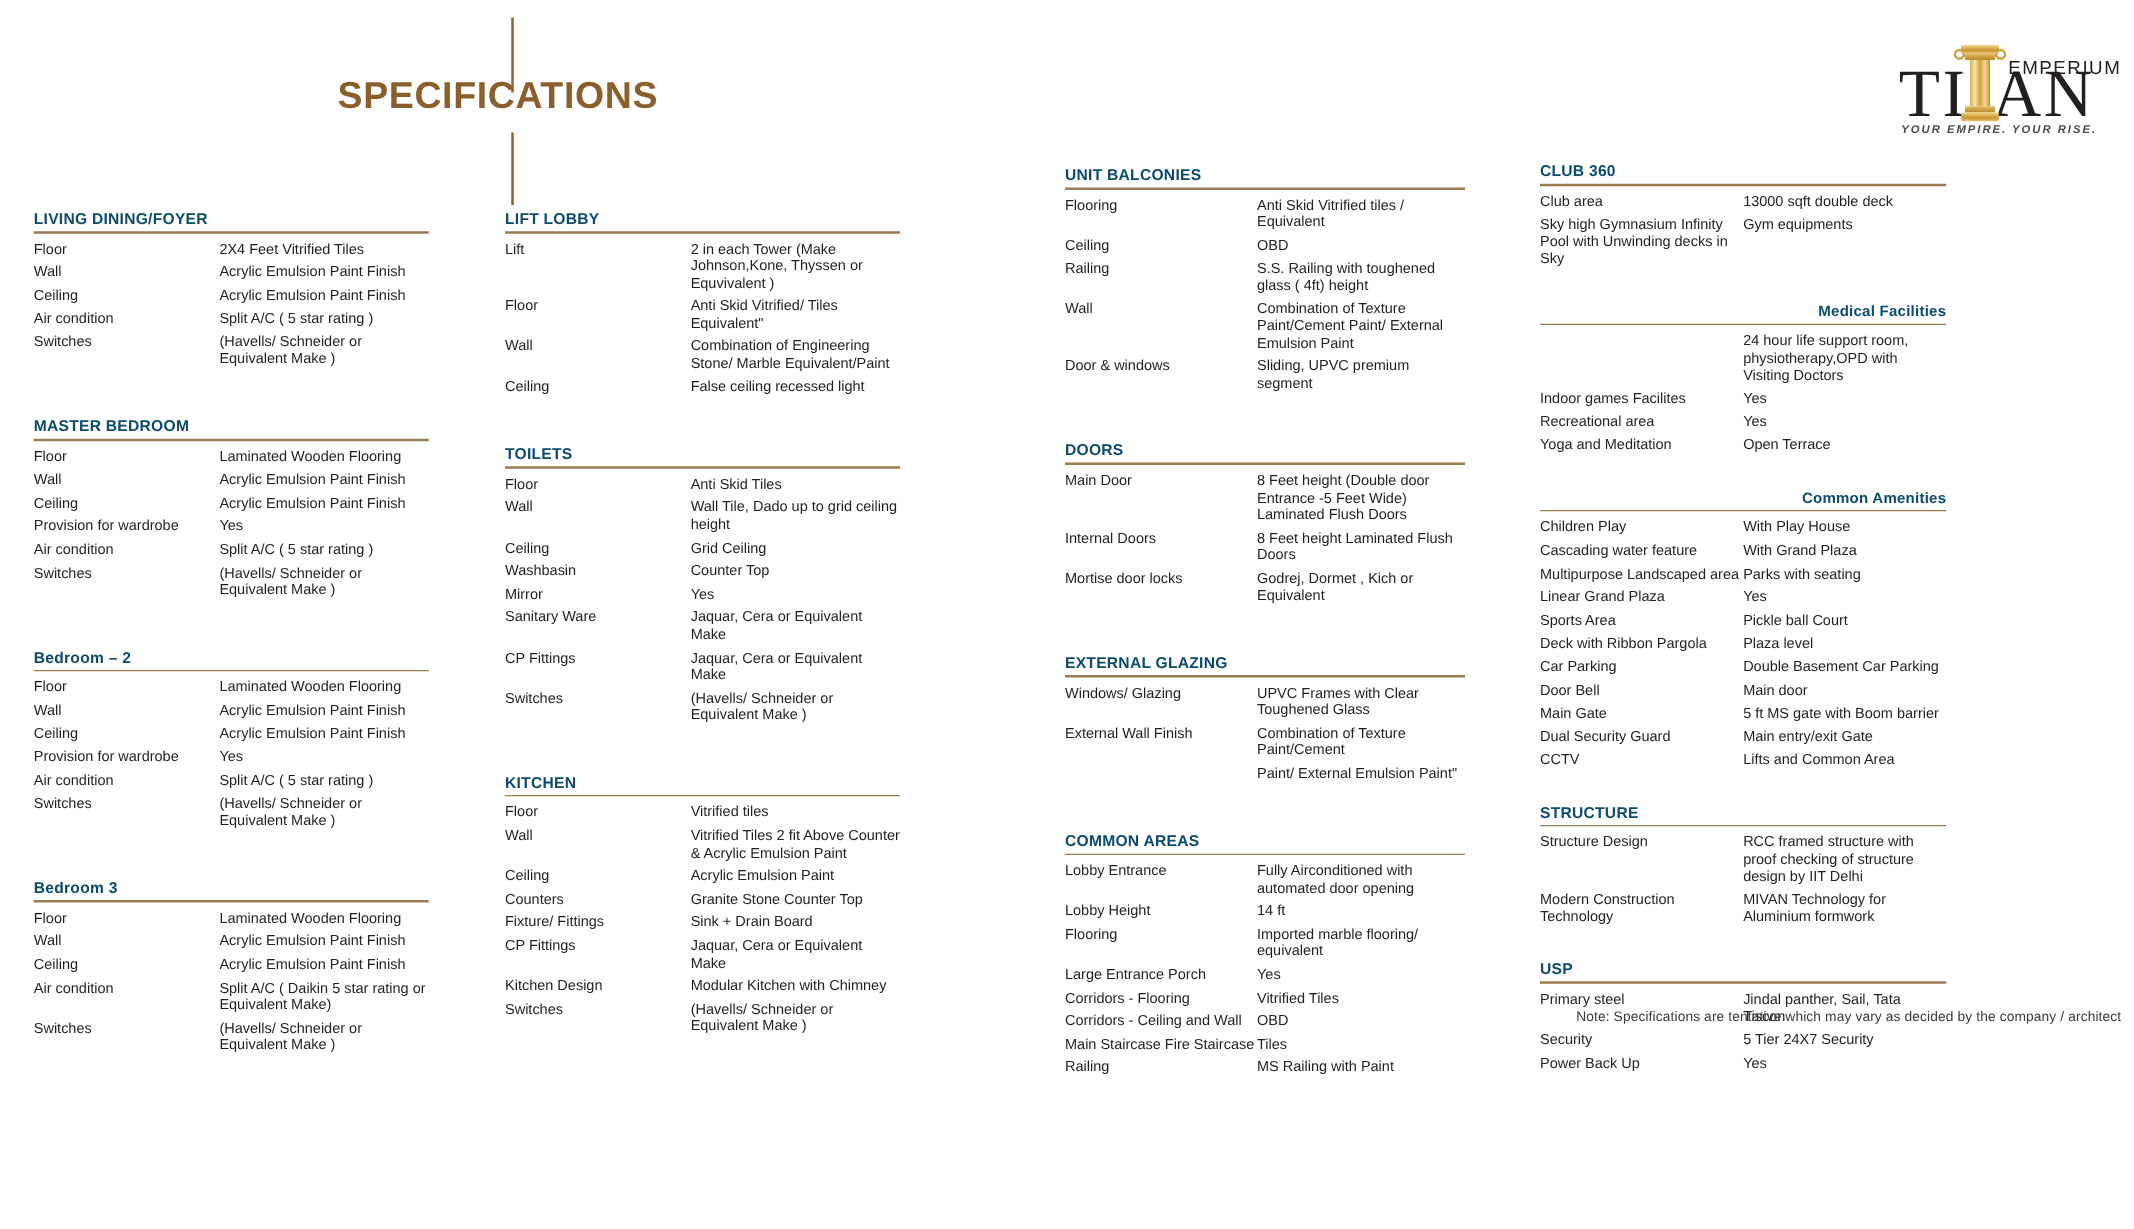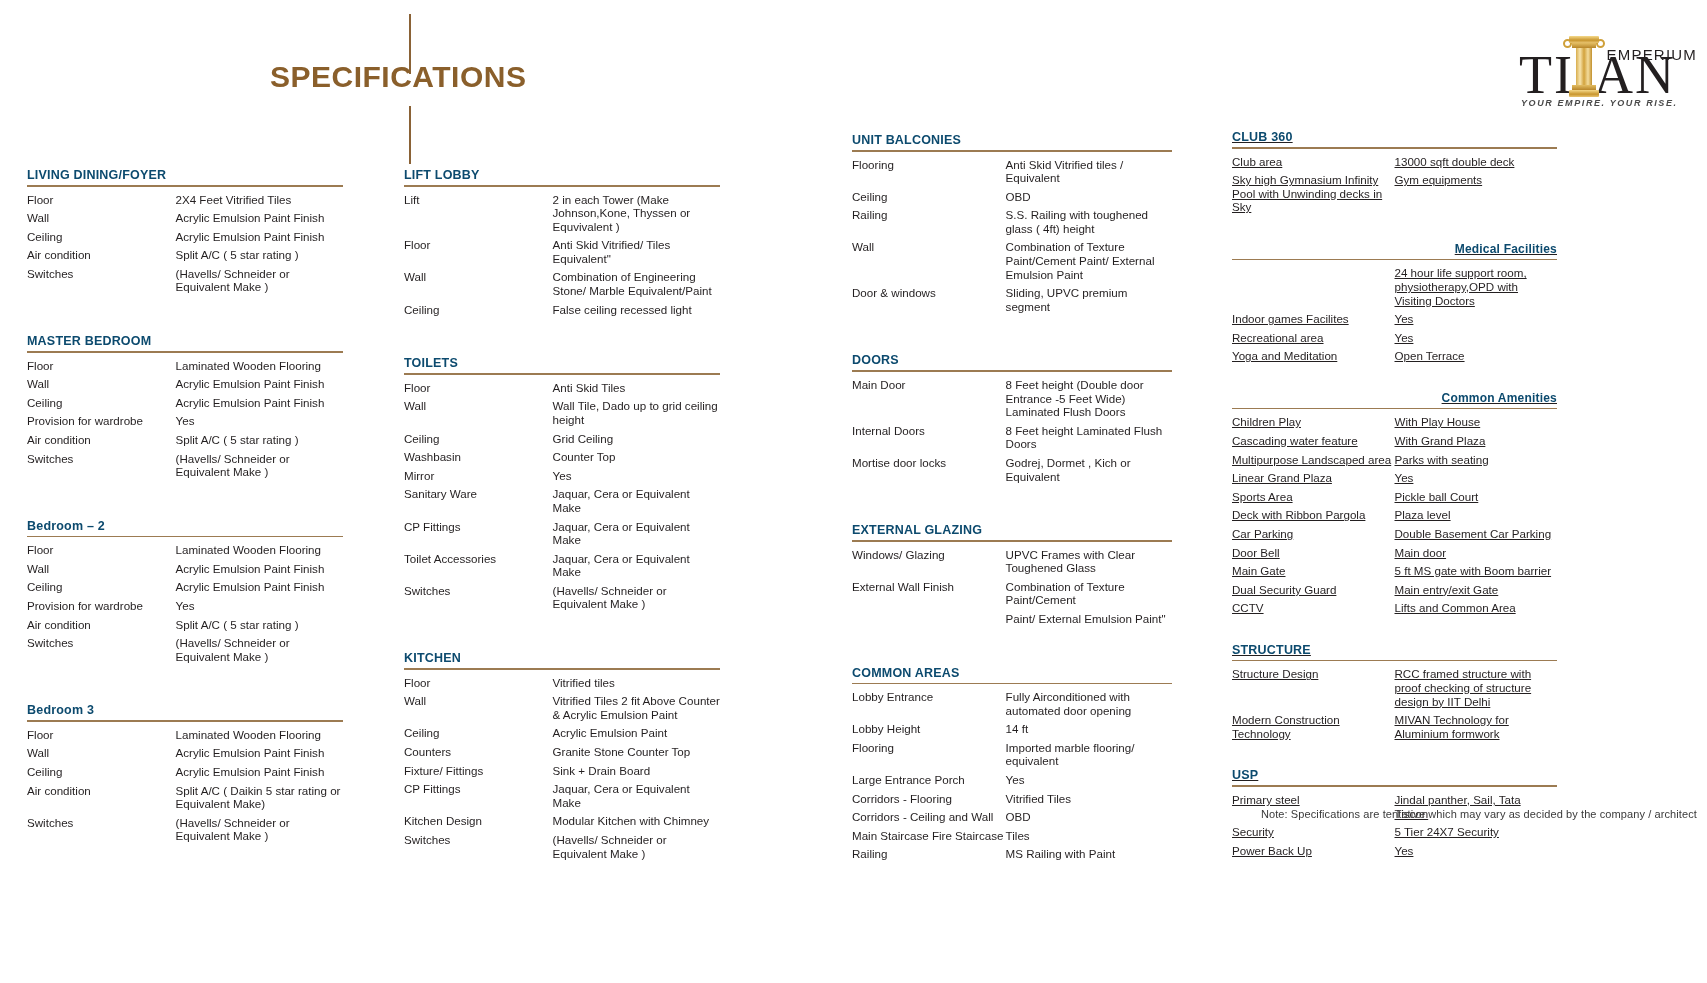--- a/index.html
+++ b/index.html
@@ -372,24 +372,20 @@
             </tr>
             <tr>
               <td class="k">Sanitary Ware</td>
               <td class="v">Jaquar, Cera or Equivalent Make</td>
             </tr>
             <tr>
               <td class="k">CP Fittings</td>
               <td class="v">Jaquar, Cera or Equivalent Make</td>
             </tr>
             <tr>
-              <td class="k">Toilet Accessories</td>
-              <td class="v">Jaquar, Cera or Equivalent Make</td>
-            </tr>
-            <tr>
               <td class="k">Switches</td>
               <td class="v">(Havells/ Schneider or Equivalent Make )</td>
             </tr>
           </tbody>
         </table>
       </div>
       <div class="spacer-md"></div>
       <div class="section">
         <div class="section-title">KITCHEN</div>
         <div class="section-rule"></div>
@@ -539,21 +535,21 @@
             </tr>
             <tr>
               <td class="k">Railing</td>
               <td class="v">MS Railing with Paint</td>
             </tr>
           </tbody>
         </table>
       </div>
       <div class="spacer-md"></div>
     </div>
-  <div class="col col4 c4" id="col-4" style="top:130px;text-decoration:underline;">
+  <div class="col col4 c4" id="col-4" style="top:130px;">
       <div class="section">
         <div class="section-title">CLUB 360</div>
         <div class="section-rule"></div>
         <table class="spec">
           <tbody>
             <tr>
               <td class="k">Club area</td>
               <td class="v">13000 sqft double deck</td>
             </tr>
             <tr>

